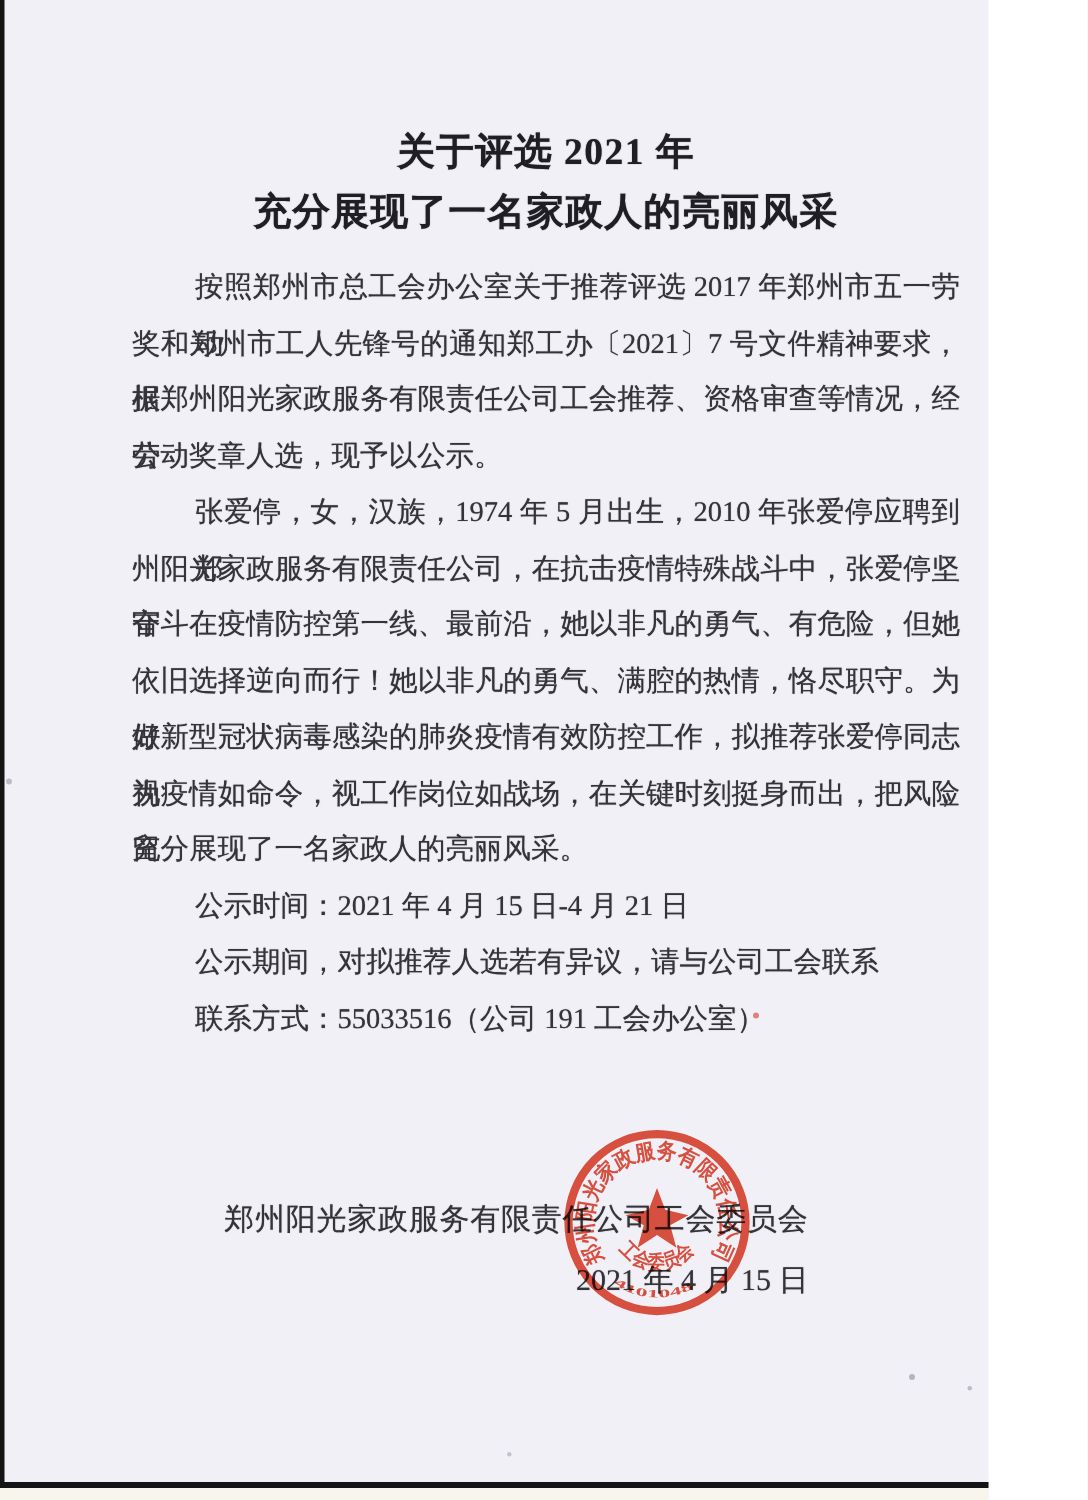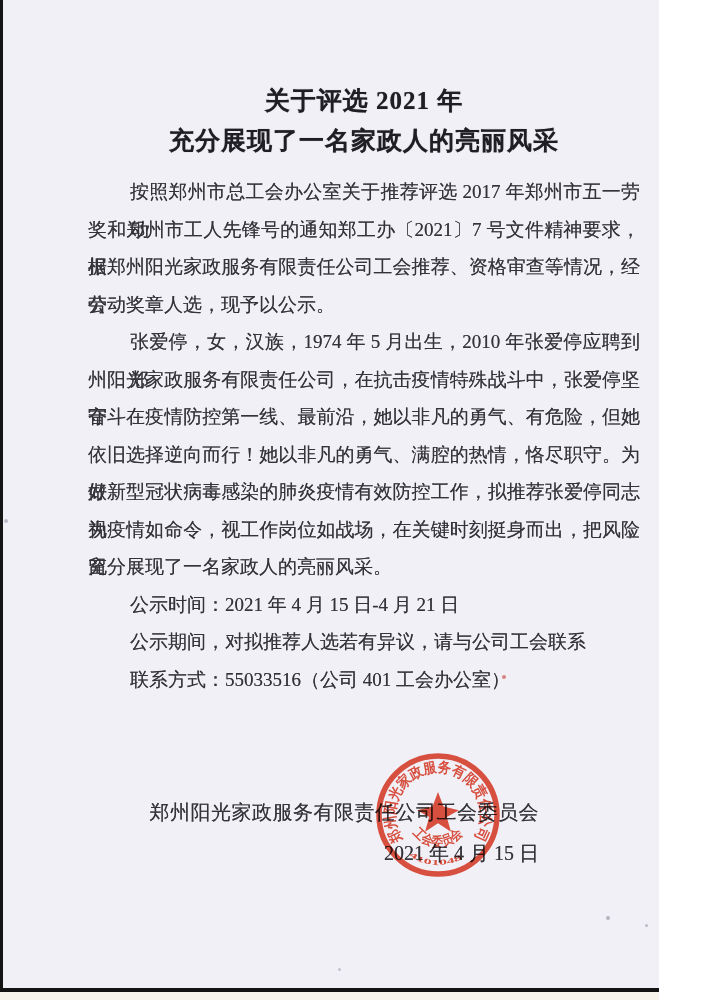--- a/index.html
+++ b/index.html
@@ -107,21 +107,21 @@
       <div class="bline">劳动奖章人选，现予以公示。</div>
       <div class="bline indent fill">张爱停，女，汉族，1974 年 5 月出生，2010 年张爱停应聘到郑</div>
       <div class="bline fill">州阳光家政服务有限责任公司，在抗击疫情特殊战斗中，张爱停坚守</div>
       <div class="bline fill">奋斗在疫情防控第一线、最前沿，她以非凡的勇气、有危险，但她</div>
       <div class="bline fill">依旧选择逆向而行！她以非凡的勇气、满腔的热情，恪尽职守。为做</div>
       <div class="bline fill">好新型冠状病毒感染的肺炎疫情有效防控工作，拟推荐张爱停同志为，</div>
       <div class="bline fill">视疫情如命令，视工作岗位如战场，在关键时刻挺身而出，把风险留</div>
       <div class="bline">充分展现了一名家政人的亮丽风采。</div>
       <div class="bline indent">公示时间：2021 年 4 月 15 日-4 月 21 日</div>
       <div class="bline indent">公示期间，对拟推荐人选若有异议，请与公司工会联系</div>
-      <div class="bline indent">联系方式：55033516（公司 401 工会办公室）</div>
+      <div class="bline indent">联系方式：55033516（公司 191 工会办公室）</div>
     </div>
 
   <div class="signature-org">郑州阳光家政服务有限责任公司工会委员会</div>
   <div class="signature-date">2021 年 4 月 15 日</div>
 
   <svg class="seal" viewBox="0 0 150 150" width="150" height="150">
     <defs>
       <path id="arc-company" d="M 39.8 99.7 A 43 43 0 1 1 110.2 99.7" fill="none"></path>
       <path id="arc-committee" d="M 49.6 92.8 A 31 31 0 0 0 100.4 92.8" fill="none"></path>
       <path id="arc-serial" d="M 42.9 113.3 A 50 50 0 0 0 107.1 113.3" fill="none"></path>

